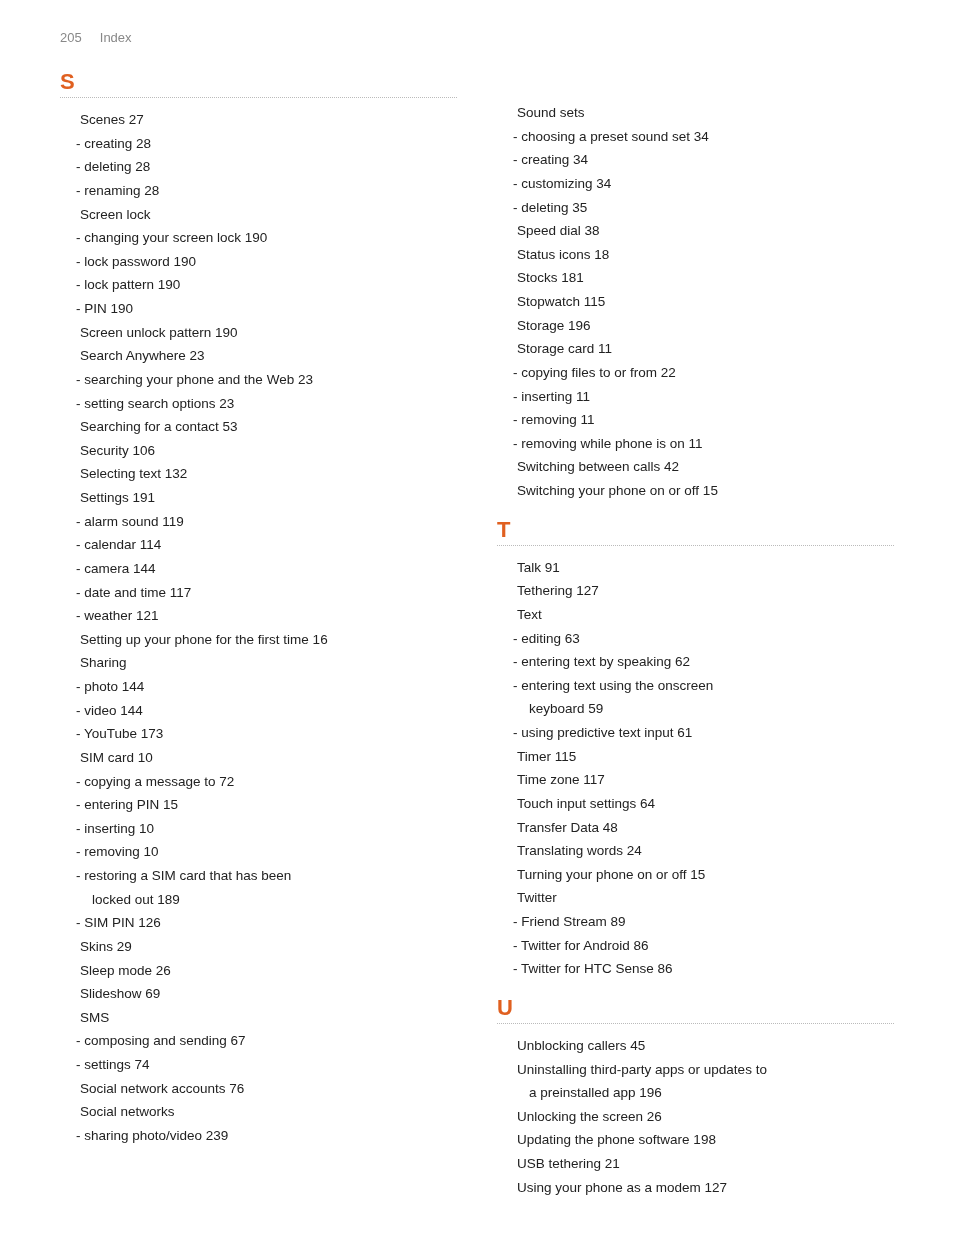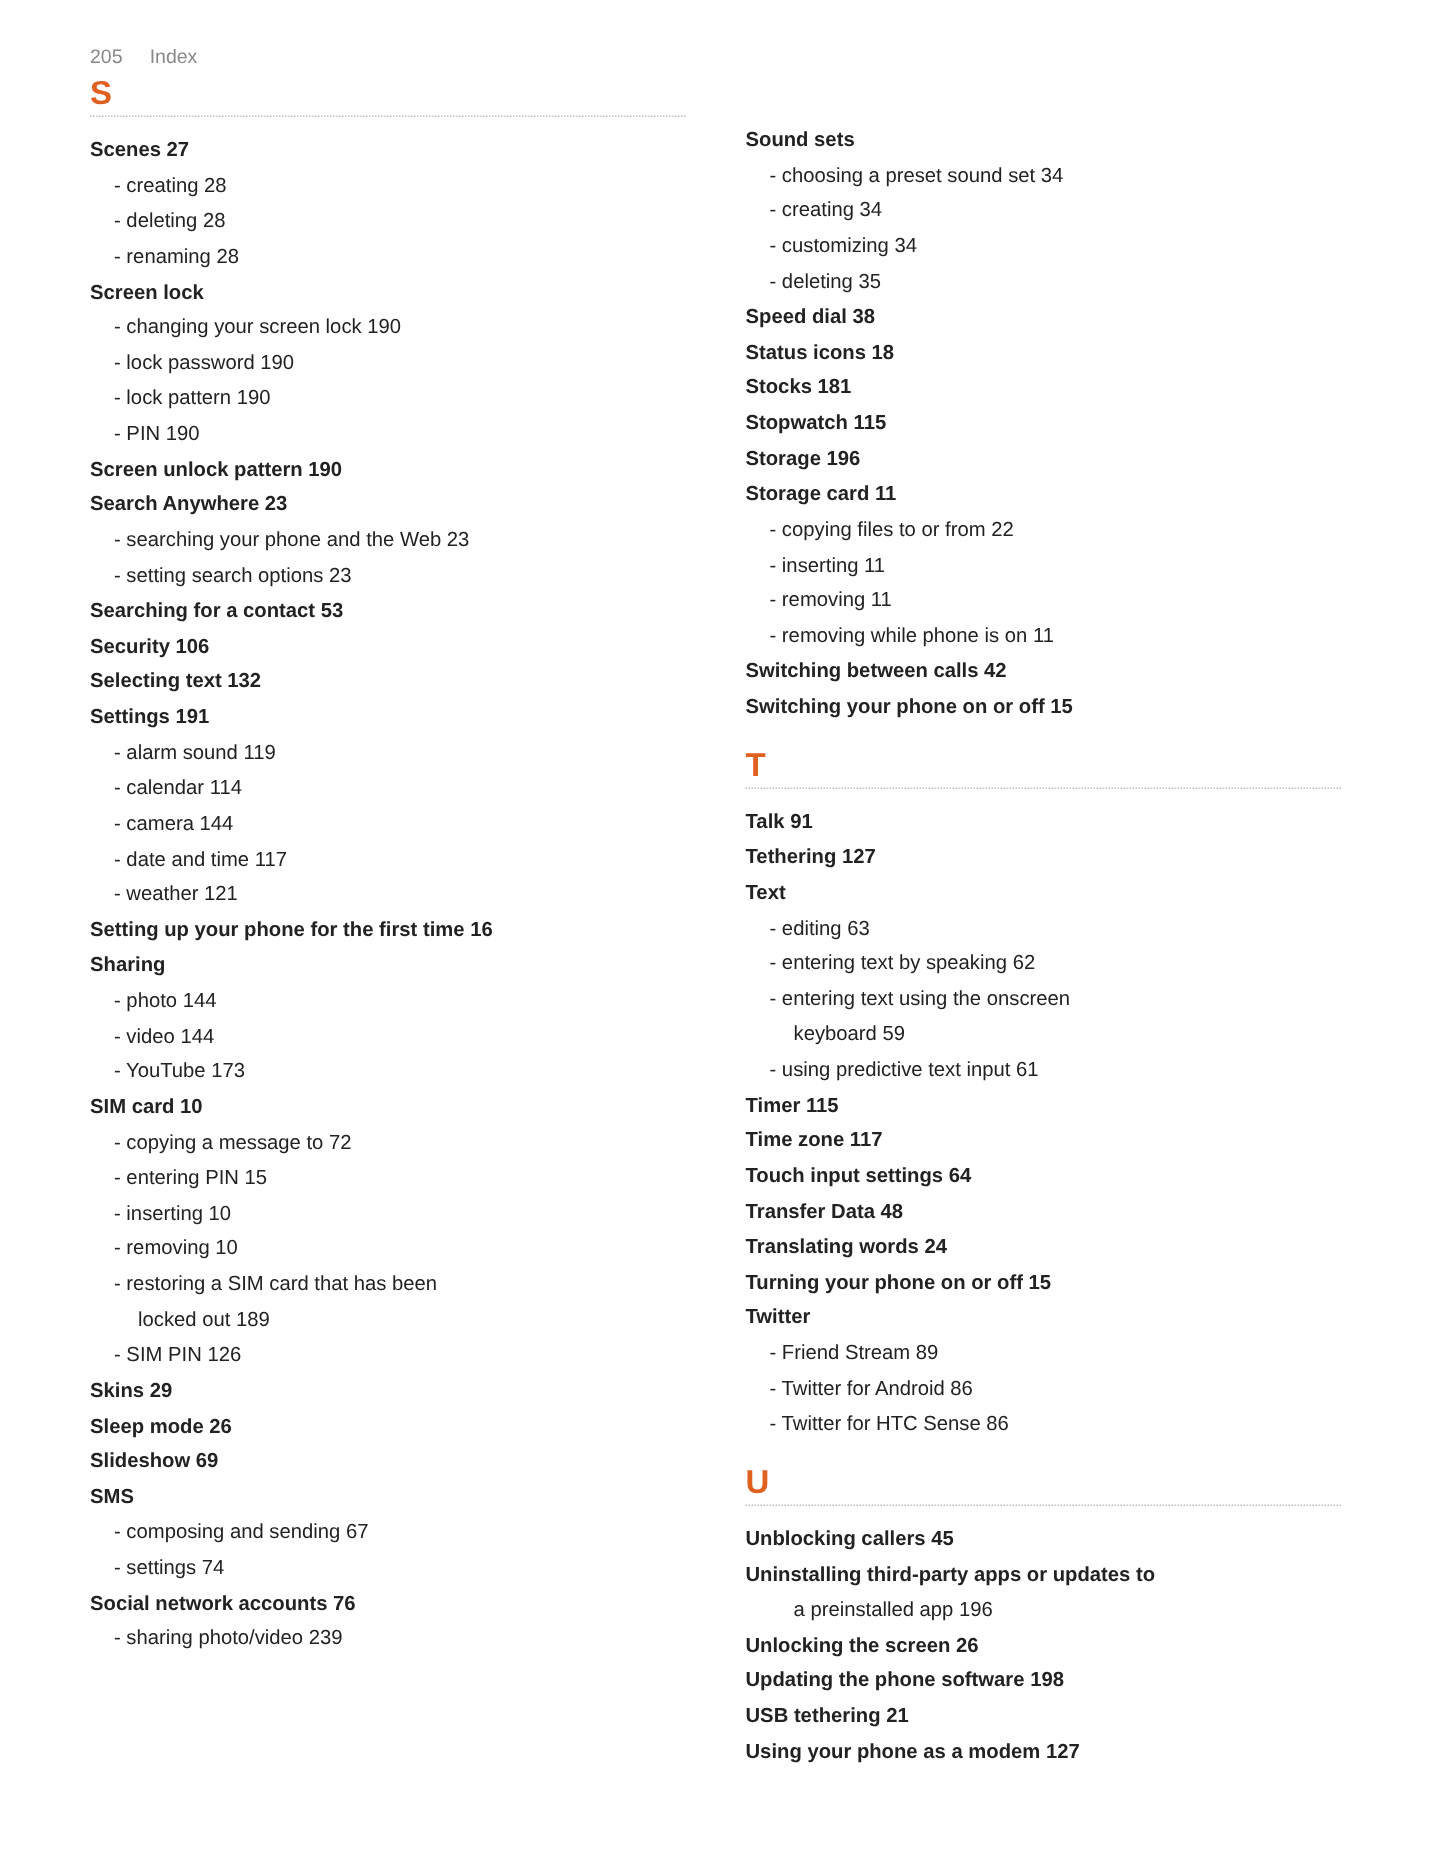--- a/index.html
+++ b/index.html
@@ -12,20 +12,21 @@
       min-height: 1235px;
     }
     .page {
       display: flex;
       flex-direction: column;
       padding: 30px 60px 40px 60px;
     }
     .page-header {
       font-size: 13px;
       color: #888;
+      margin-bottom: 20px;
     }
     .columns {
       display: flex;
       gap: 40px;
     }
     .col {
       flex: 1;
     }
     .section-letter {
       font-size: 22px;
@@ -37,21 +38,22 @@
     .section-divider {
       border: none;
       border-top: 1px dotted #bbb;
       margin-bottom: 10px;
     }
     .entry {
       line-height: 1.75;
       font-size: 13.5px;
     }
     .entry.main-entry {
-      font-weight: bold;
+      font-weight: normal;
+      margin-left: 20px;
     }
     .entry.sub-entry {
       padding-left: 16px;
     }
     .entry.sub-sub-entry {
       padding-left: 32px;
     }
     .section-gap {
       margin-top: 14px;
     }
@@ -107,20 +109,21 @@
       <div class="entry sub-entry">- restoring a SIM card that has been</div>
       <div class="entry sub-sub-entry">locked out  189</div>
       <div class="entry sub-entry">- SIM PIN  126</div>
       <div class="entry main-entry">Skins  29</div>
       <div class="entry main-entry">Sleep mode  26</div>
       <div class="entry main-entry">Slideshow  69</div>
       <div class="entry main-entry">SMS</div>
       <div class="entry sub-entry">- composing and sending  67</div>
       <div class="entry sub-entry">- settings  74</div>
       <div class="entry main-entry">Social network accounts  76</div>
+      <div class="entry main-entry">Social networks</div>
       <div class="entry sub-entry">- sharing photo/video  239</div>
     </div>
 
     <div class="col">
 
       <div class="entry main-entry" style="margin-top:36px;">Sound sets</div>
       <div class="entry sub-entry">- choosing a preset sound set  34</div>
       <div class="entry sub-entry">- creating  34</div>
       <div class="entry sub-entry">- customizing  34</div>
       <div class="entry sub-entry">- deleting  35</div>

